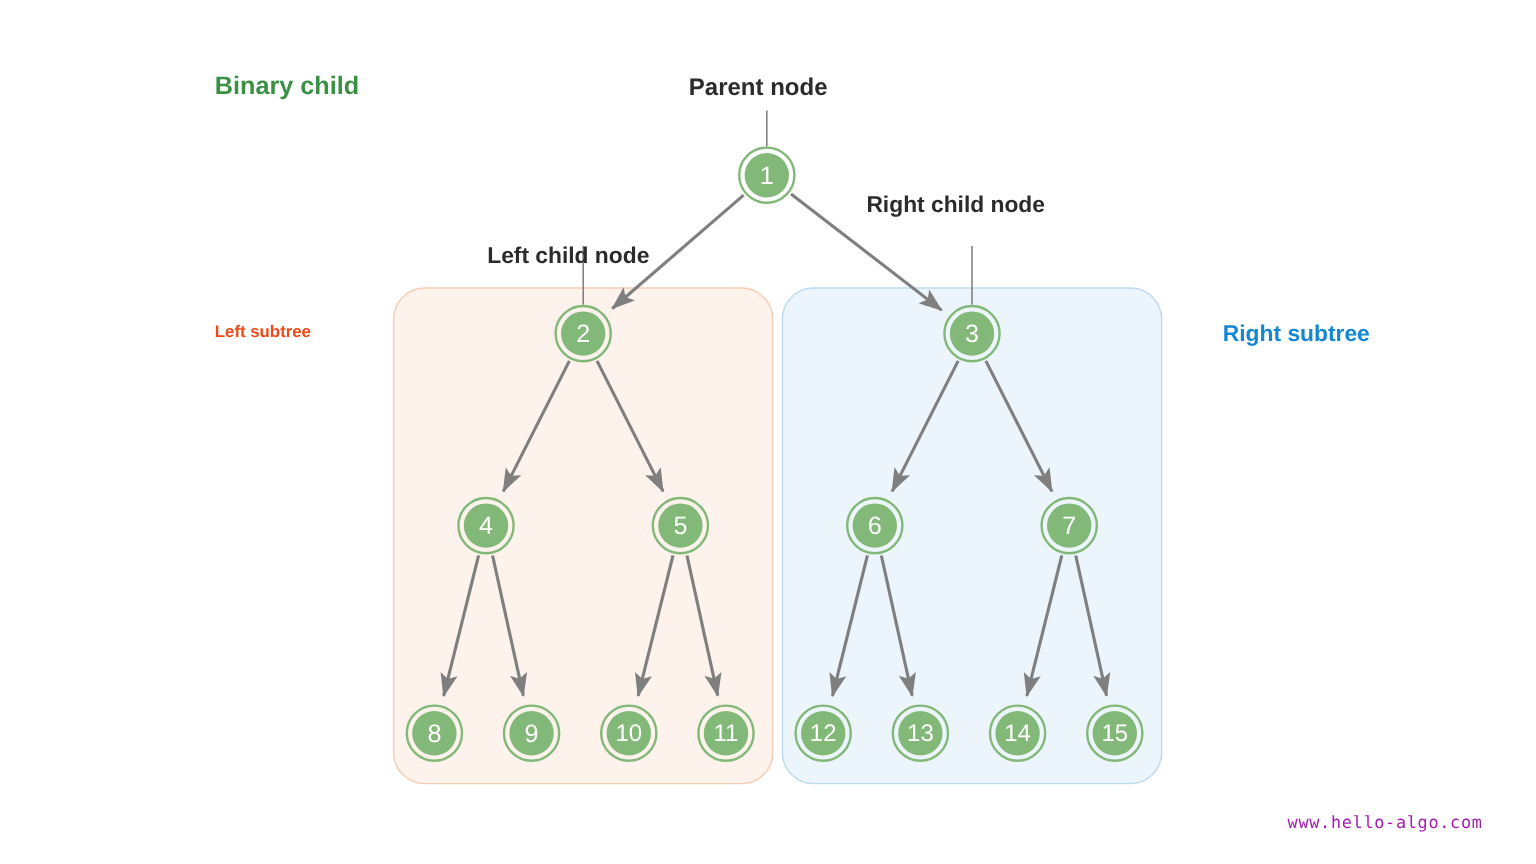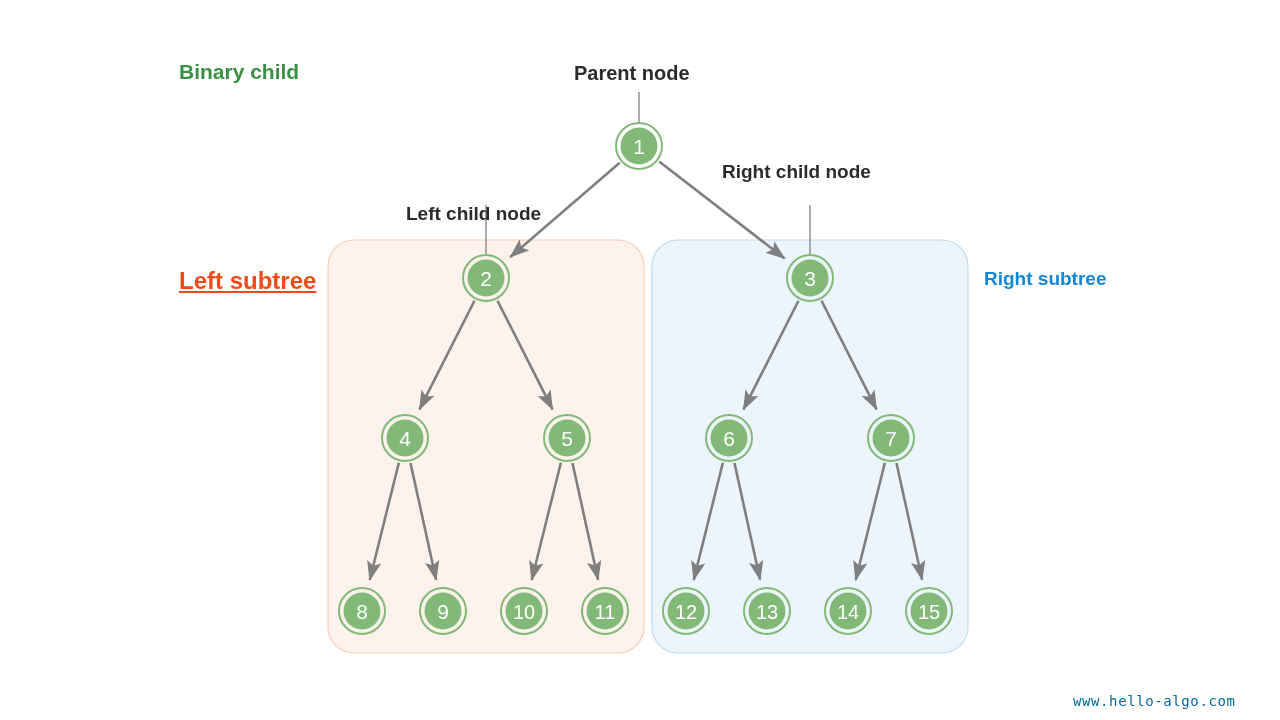--- a/index.html
+++ b/index.html
@@ -51,42 +51,40 @@
     top: 176px;
     margin-top: 28px;
   }
   .label-right-child {
     font-size: 19px;
     color: #2b2b2b;
     left: 722px;
     top: 162px;
   }
   .label-left-subtree {
-    font-size: 24px;
+    font-size: 14px;
     color: #ef4b19;
     left: 179px;
     top: 269px;
-    text-decoration: underline;
   }
   .label-right-subtree {
     font-size: 19px;
     color: #1287d3;
-    left: 984px;
+    left: 1019px;
     top: 269px;
   }
   .watermark {
     position: absolute;
     left: 1073px;
     top: 678px;
     font-family: "DejaVu Sans Mono", monospace;
     font-size: 14px;
-    color: #0369a1;
+    color: #a21caf;
     letter-spacing: 0.6px;
     white-space: nowrap;
-    margin-top: 15px;
   }
   .node-num {
     font-family: "Liberation Sans", sans-serif;
     font-size: 21px;
     fill: #ffffff;
     text-anchor: middle;
     dominant-baseline: central;
   }
   .node-num.small {
     font-size: 20px;

